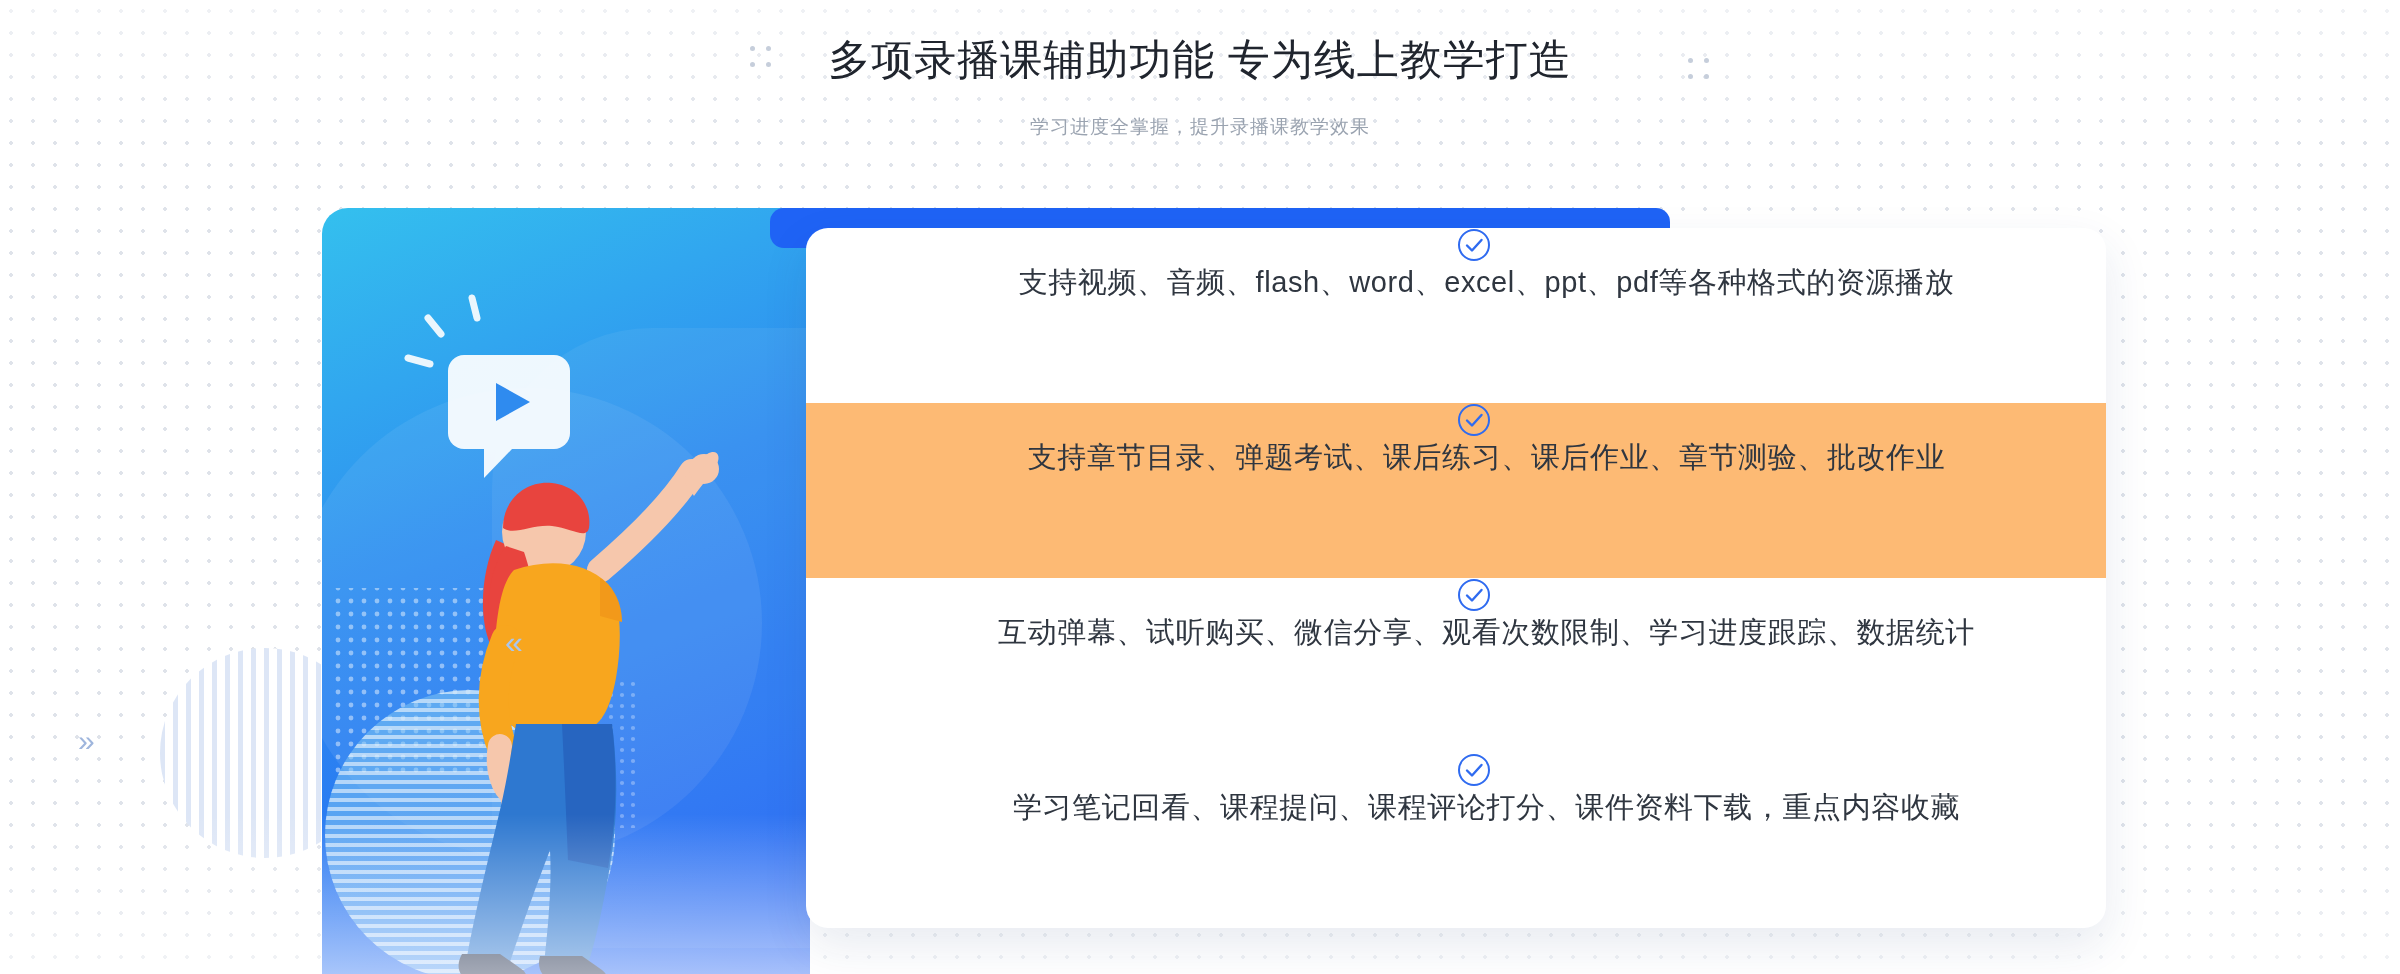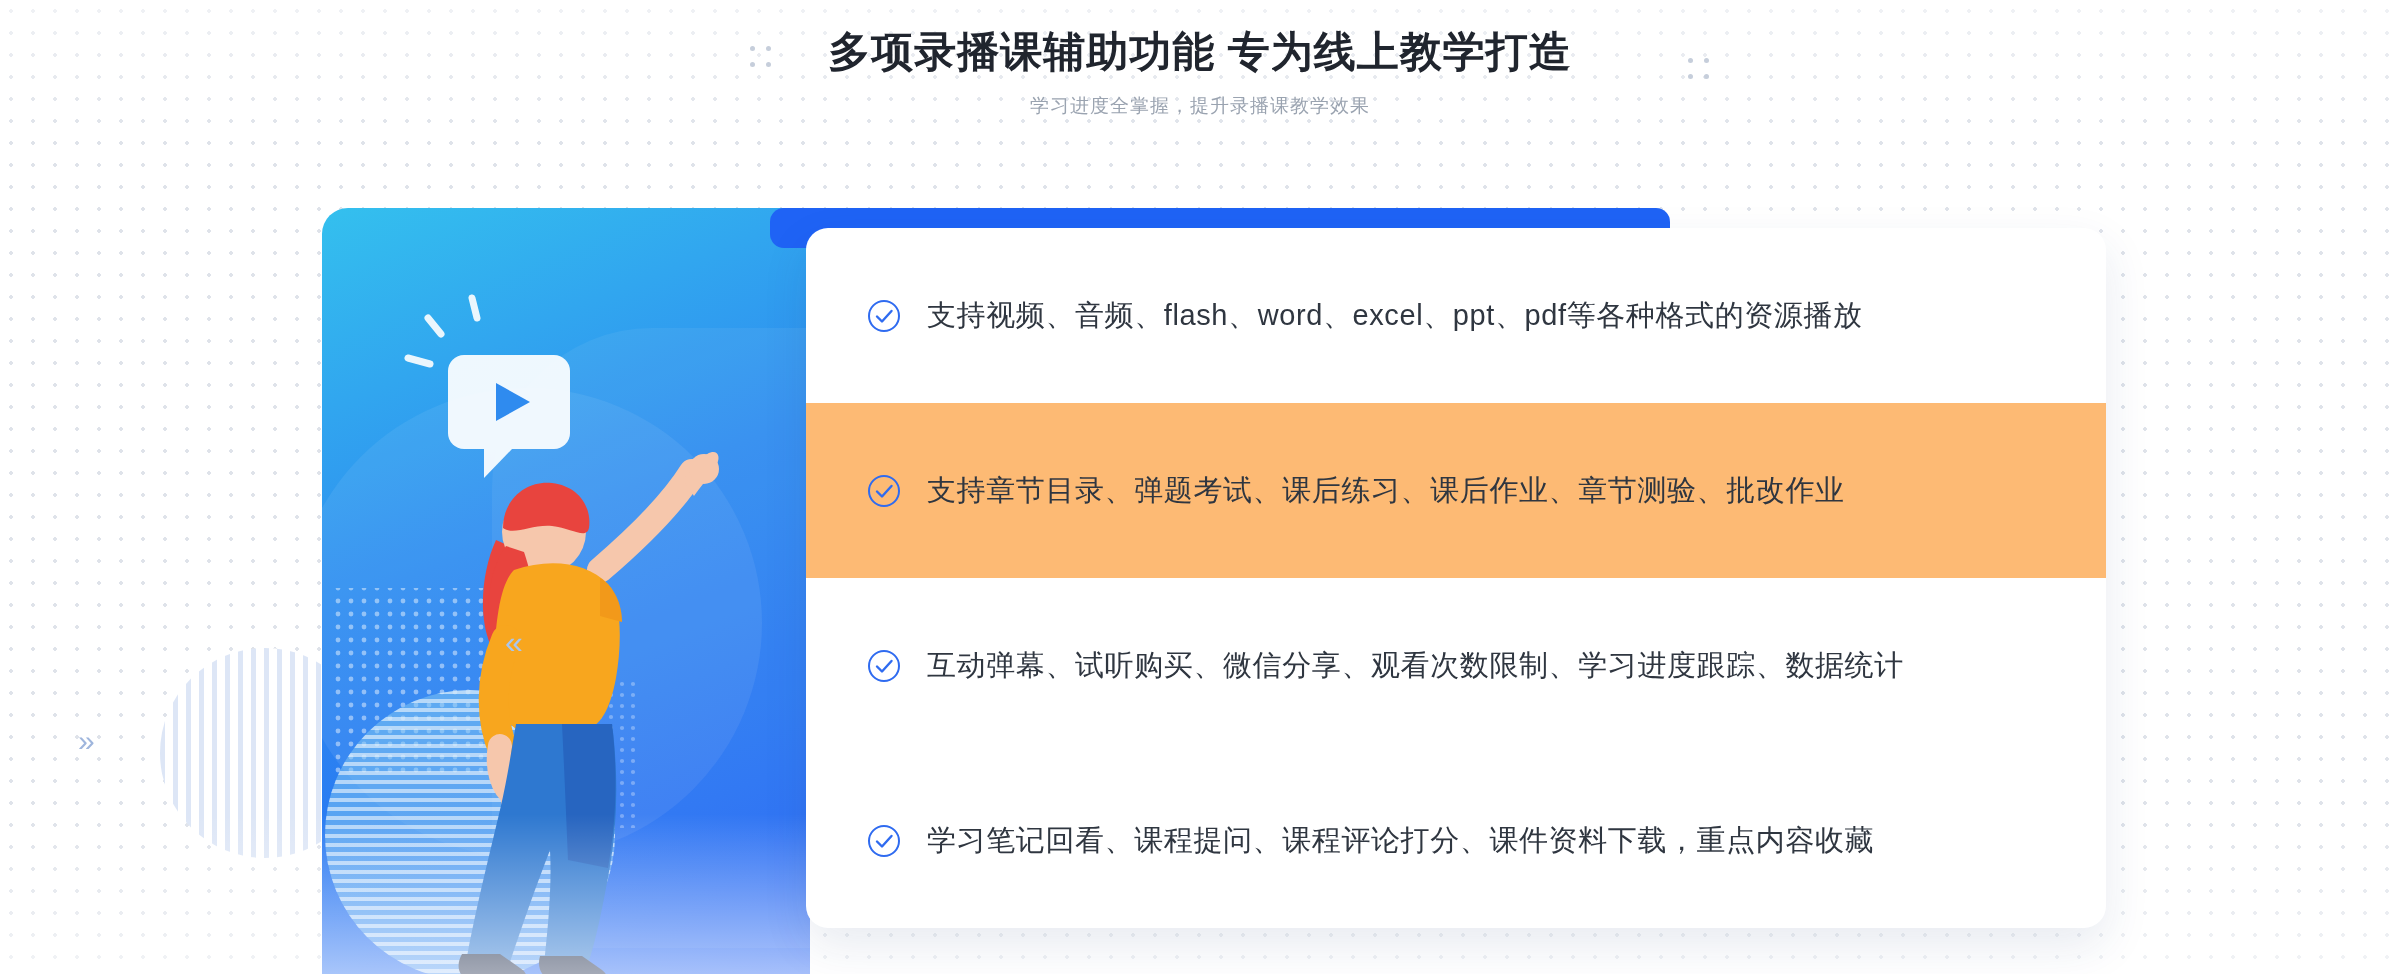--- a/index.html
+++ b/index.html
@@ -37,27 +37,27 @@
     position: absolute;
     top: 0;
     left: 0;
     width: 2400px;
     text-align: center;
     padding-top: 26px;
   }
   .title {
     font-size: 42px;
     line-height: 1.25;
-    font-weight: bold;
+    font-weight: normal;
     color: #20252e;
     letter-spacing: 1px;
-    margin: 0;
+    margin: 8px;
   }
   .subtitle {
-    margin-top: 14px;
+    margin-top: 27px;
     font-size: 19px;
     color: #9aa3b0;
     letter-spacing: 1px;
   }
 
   
   .dot-cluster {
     position: absolute;
     display: grid;
     grid-template-columns: repeat(2, 7px);
@@ -138,20 +138,21 @@
     overflow: hidden;
   }
 
   .feature-row {
     position: relative;
     display: flex;
     align-items: center;
     height: 175px;
     padding-left: 61px;
     box-sizing: border-box;
+    flex-direction: column;
   }
   .feature-row.highlight {
     background: #fdba74;
   }
   .check-icon {
     flex: 0 0 auto;
     width: 34px;
     height: 34px;
     margin-right: 26px;
   }

